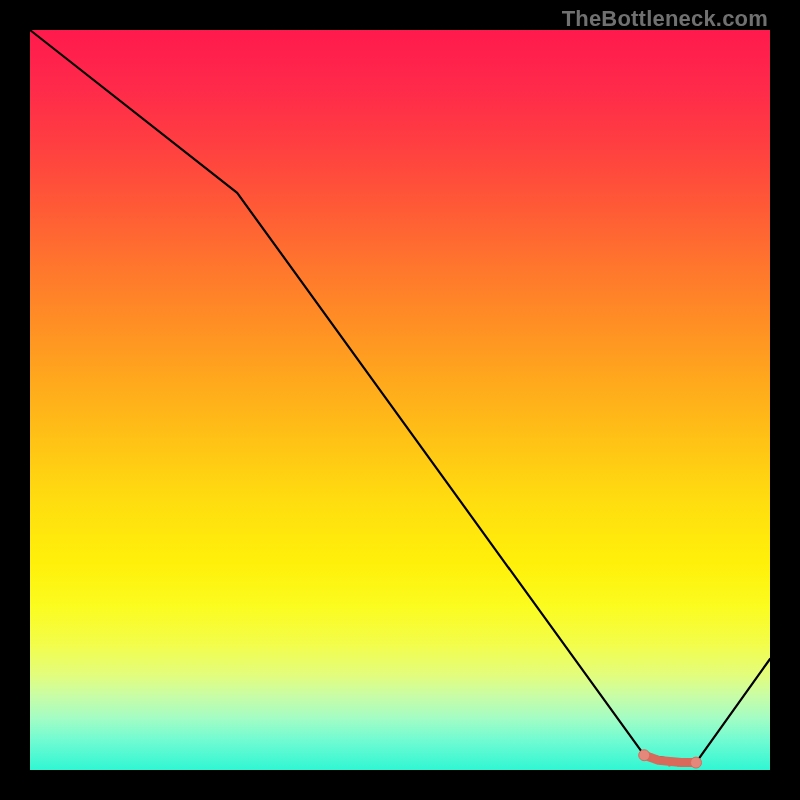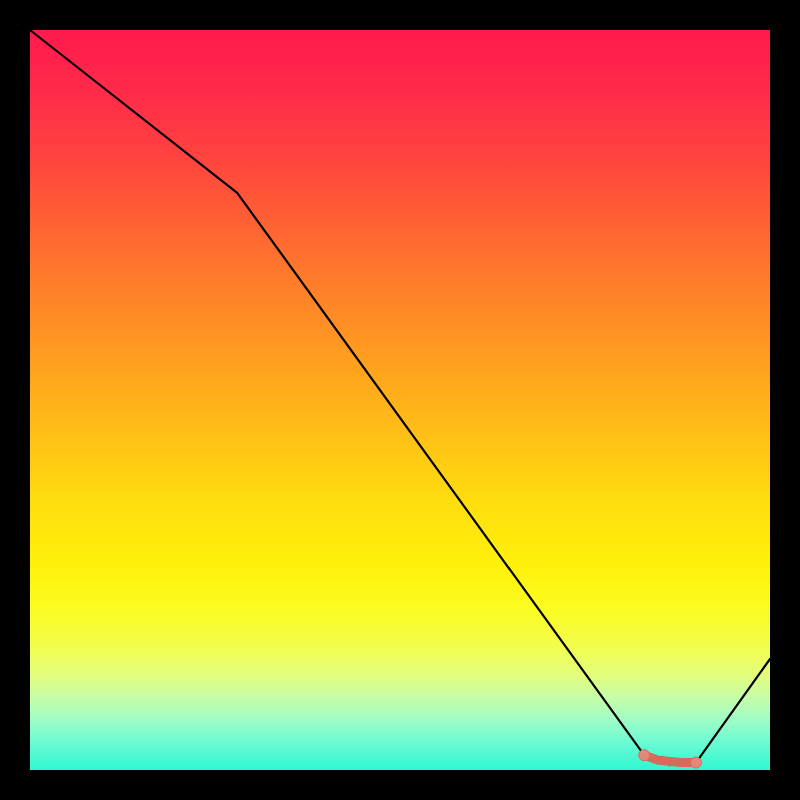--- a/index.html
+++ b/index.html
@@ -78,13 +78,14 @@
     <circle cx="614.20" cy="725.20" r="5.5" fill="#e3887a" stroke="#d86a5b" stroke-width="1"></circle>
         <circle cx="666.00" cy="732.60" r="5.5" fill="#e3887a" stroke="#d86a5b" stroke-width="1"></circle>
         <rect x="620.60" y="723.67" width="2" height="8" fill="#d86a5b"></rect>
         <rect x="629.48" y="726.63" width="2" height="8" fill="#d86a5b"></rect>
         <rect x="638.36" y="728.60" width="2" height="8" fill="#d86a5b"></rect>
         <rect x="647.24" y="728.60" width="2" height="8" fill="#d86a5b"></rect>
         <rect x="656.12" y="728.60" width="2" height="8" fill="#d86a5b"></rect>
       </g>
   </svg>
 
+  <div class="watermark">TheBottleneck.com</div>
 </div>
 
 </body></html>

